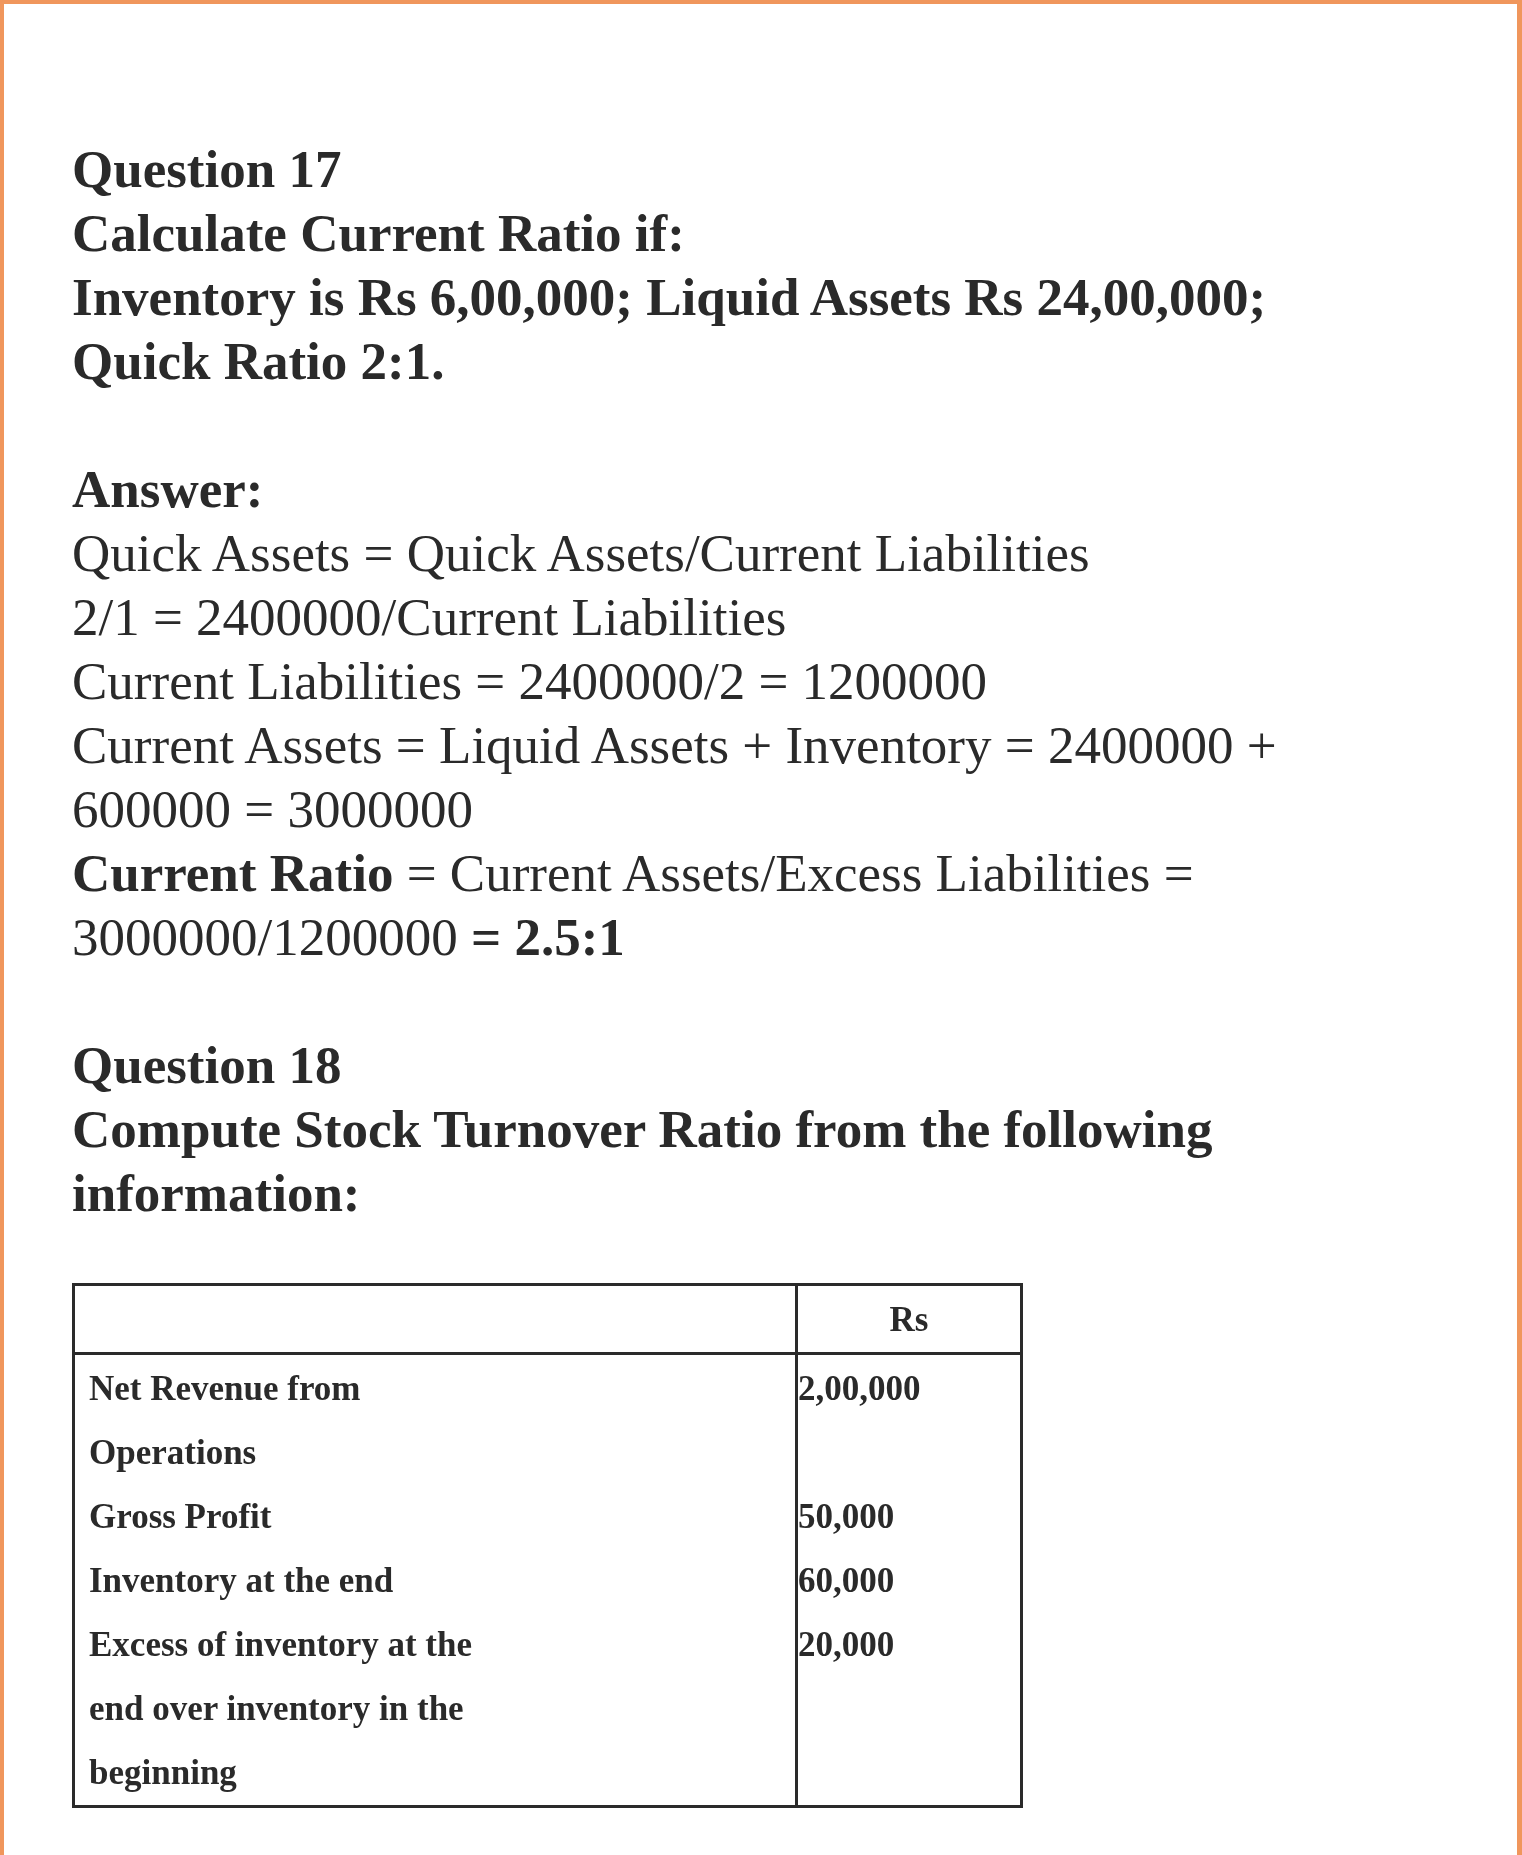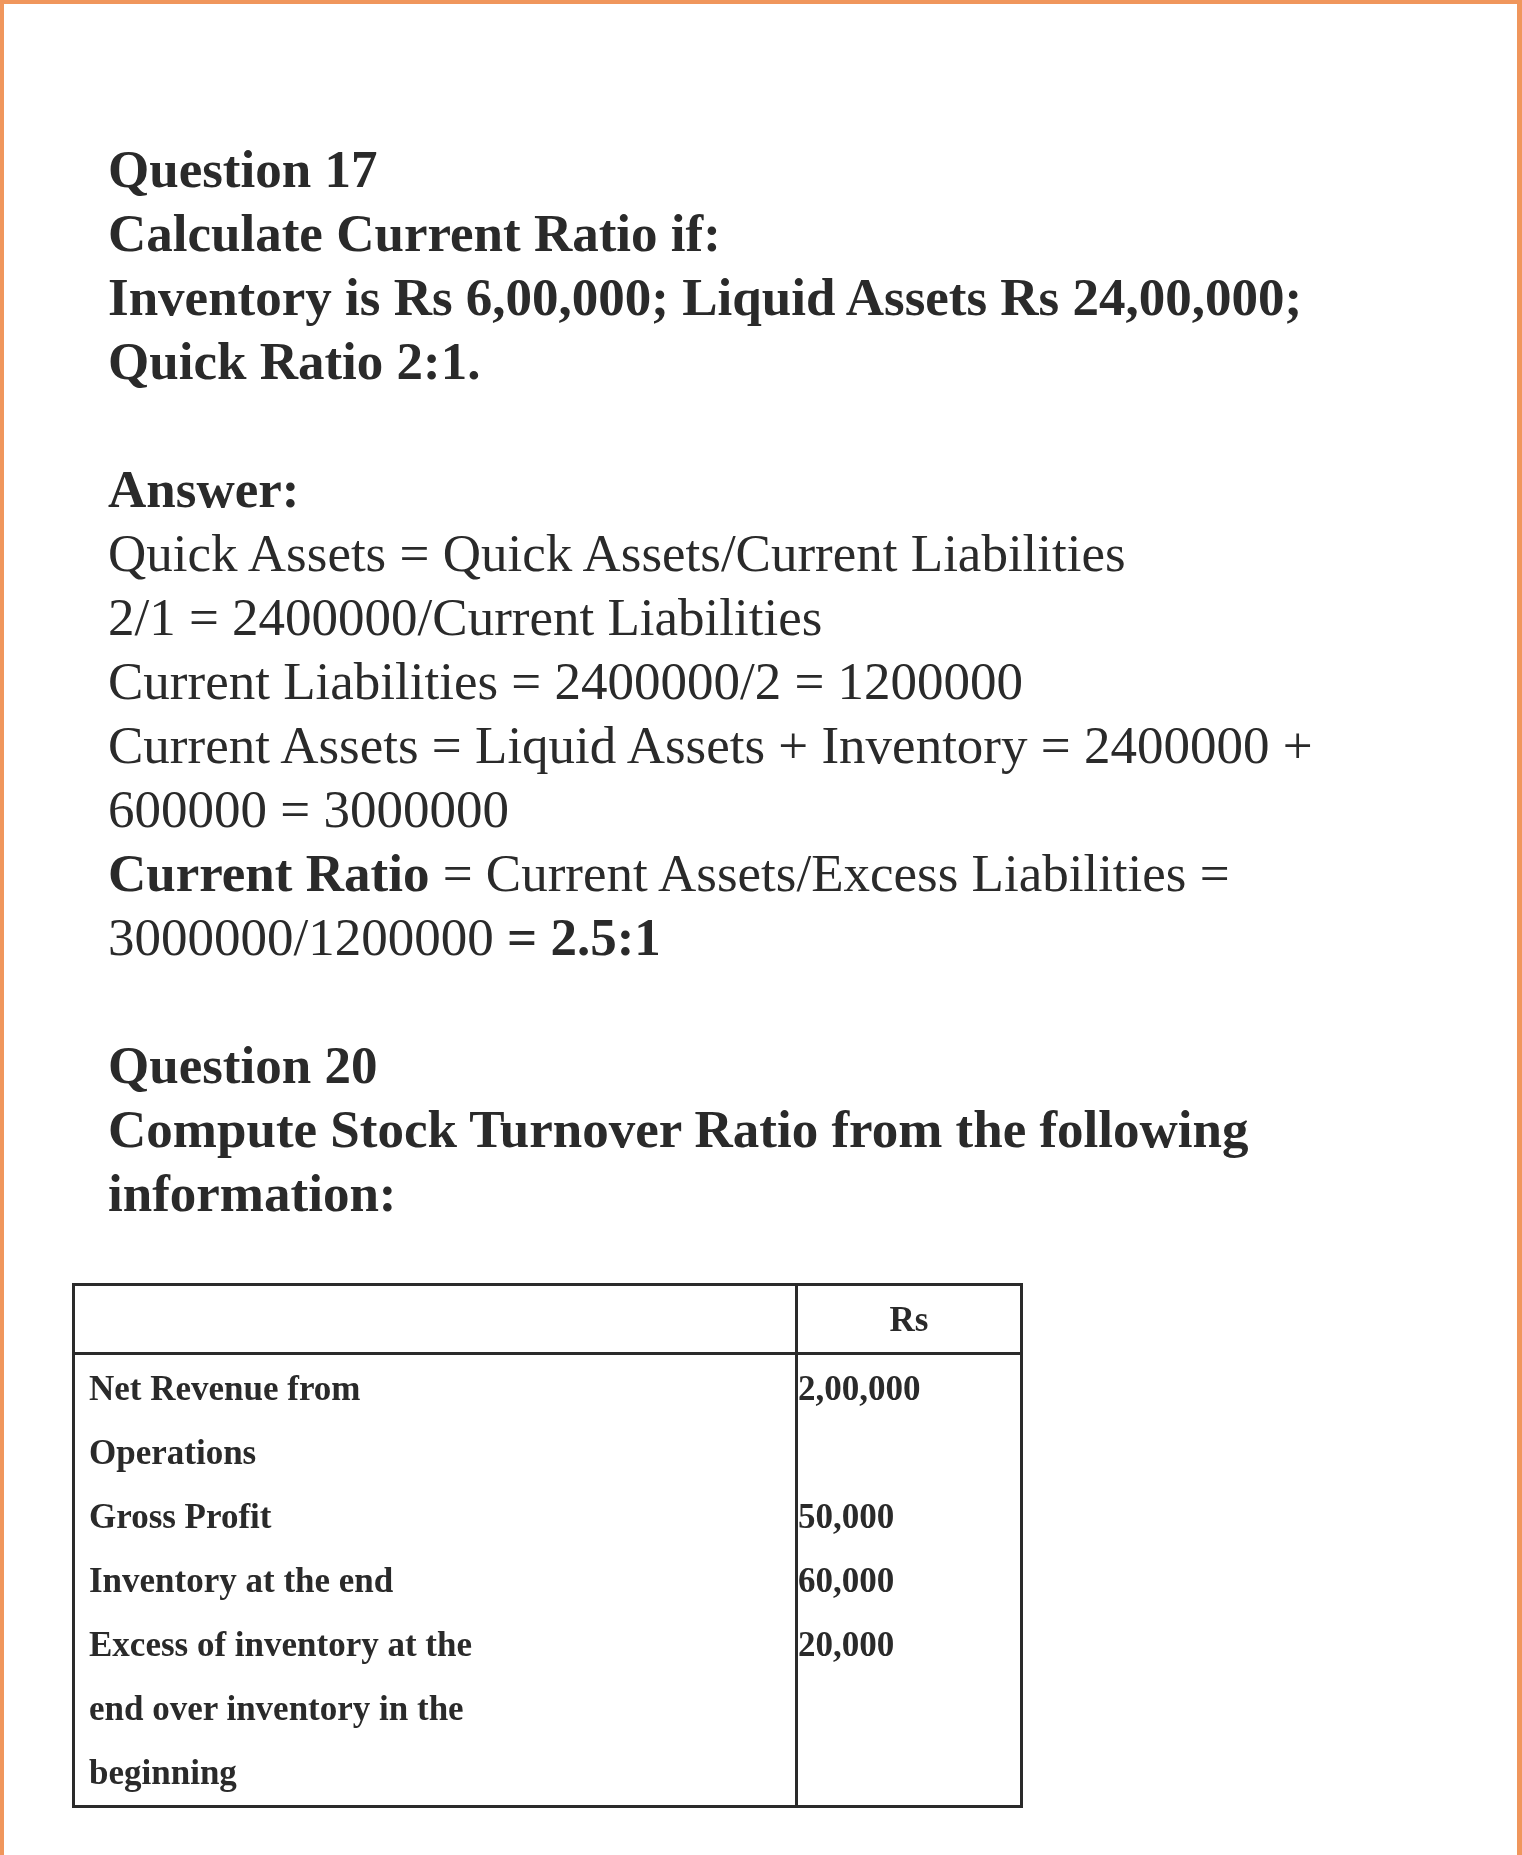--- a/index.html
+++ b/index.html
@@ -17,21 +17,21 @@
   .frame-right { position: absolute; left: 1517px; top: 0; width: 5px; height: 1855px; background: #f0965c; }
 
   .content {
     position: absolute;
     left: 72px;
     top: 137px;
     width: 1400px;
     font-size: 53px;
     line-height: 64px;
   }
-  .line { display: block; white-space: nowrap; margin-left: 36px; }
+  .line { display: block; white-space: nowrap; }
   .b { font-weight: bold; }
   .gap { height: 64px; }
 
   .table-wrap {
     position: absolute;
     left: 72px;
     top: 1283px;
   }
   table {
     border-collapse: collapse;
@@ -74,21 +74,21 @@
     <span class="line">Current Liabilities = 2400000/2 = 1200000</span>
     <span class="line">Current Assets = Liquid Assets + Inventory = 2400000 +</span>
     <span class="line">600000 = 3000000</span>
     <span class="line"><span class="b">Current Ratio</span><span> = Current Assets/Excess Liabilities =</span></span>
     <span class="line"><span>3000000/1200000 </span><span class="b">= 2.5:1</span></span>
   </section>
 
   <div class="gap"></div>
 
   <section>
-    <span class="line b">Question 20</span>
+    <span class="line b">Question 18</span>
     <span class="line b">Compute Stock Turnover Ratio from the following</span>
     <span class="line b">information:</span>
   </section>
 </div>
 
 <div class="table-wrap">
   <table>
     <thead>
       <tr>
         <th class="col1"></th>

